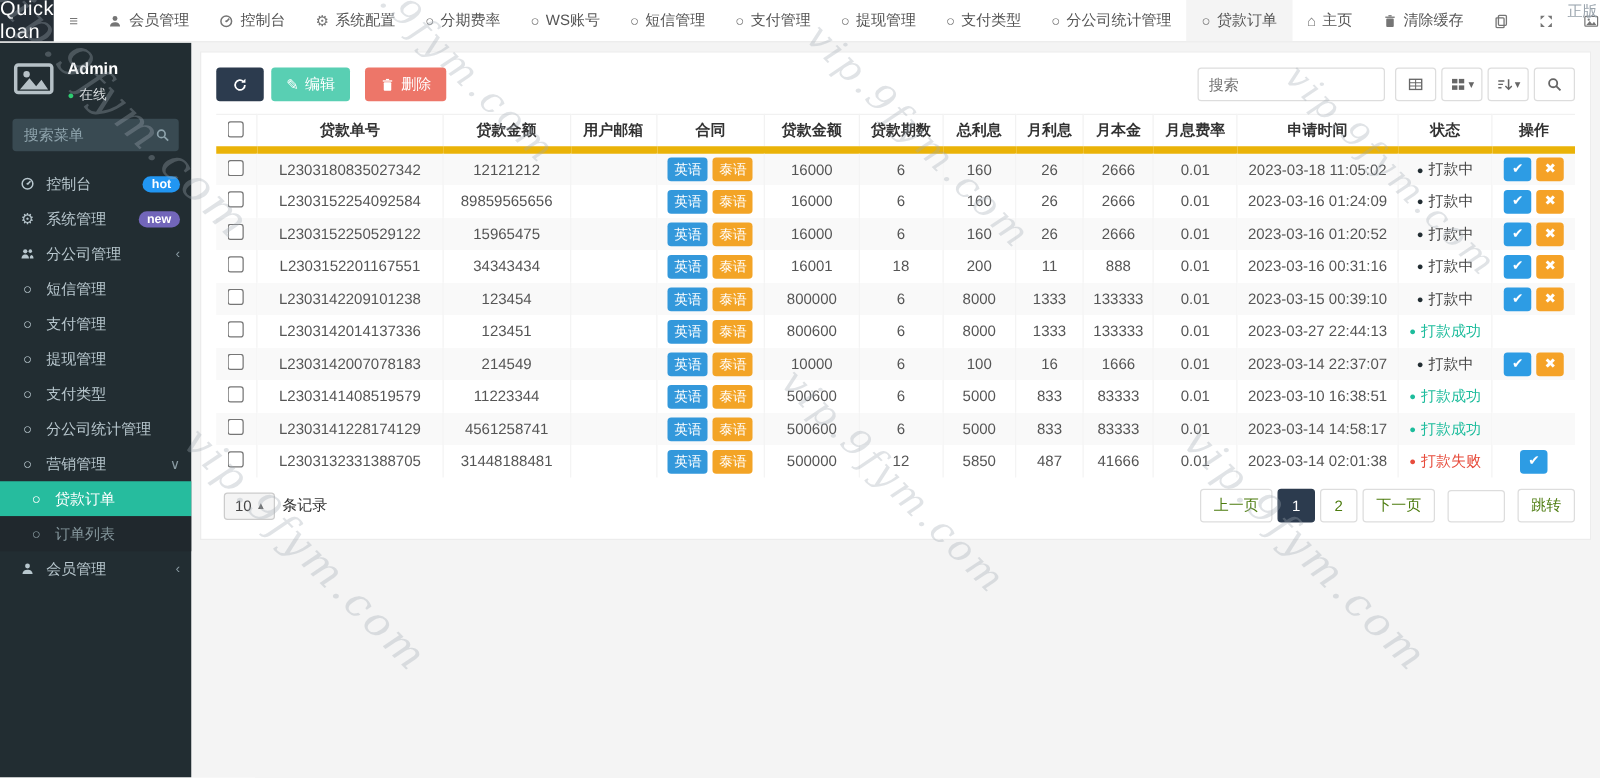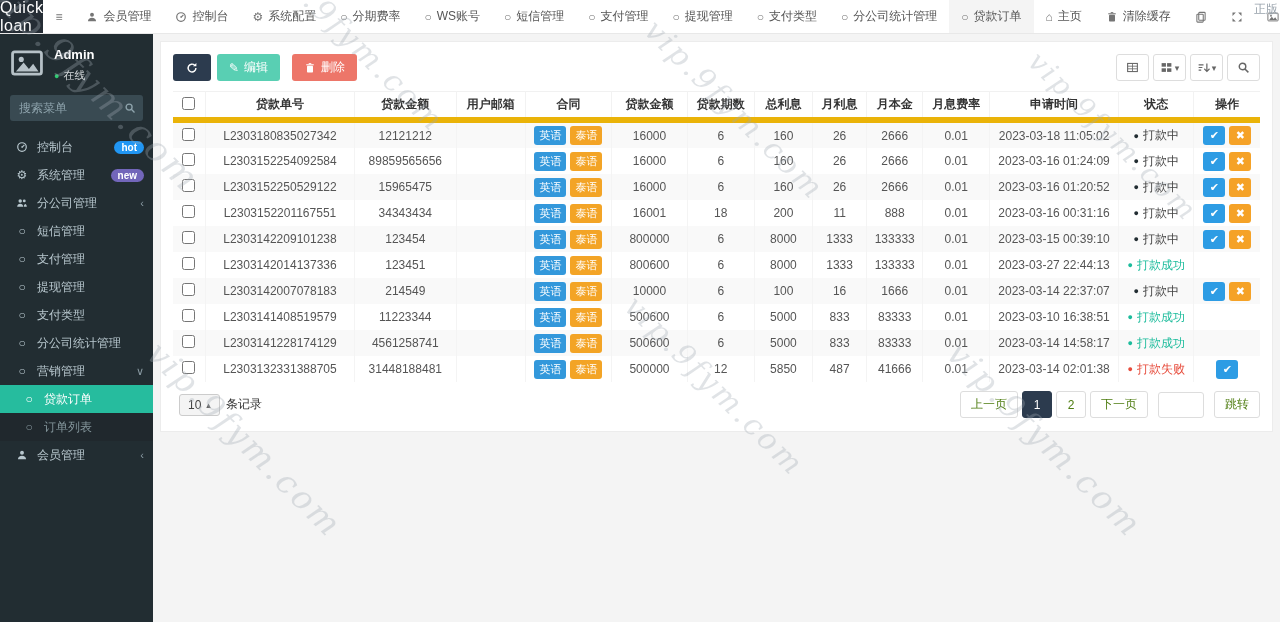--- a/index.html
+++ b/index.html
@@ -310,20 +310,21 @@
           <span class="ic">
             <svg width="1em" height="1em" viewBox="0 0 16 16" fill="currentColor">
               <rect x="4" y="5" width="8" height="9" rx="1"></rect>
               <rect x="3" y="3" width="10" height="1.4"></rect>
               <rect x="6.3" y="1.5" width="3.4" height="1.4"></rect>
             </svg>
           </span>
           <span>删除</span>
         </button>
       <div class="tool-right">
+        <input class="search-input" type="text" placeholder="搜索" style="">
         <span style="display:flex;gap:4px">
             <button class="mini">
               <span class="ic">
                 <svg width="1em" height="1em" viewBox="0 0 16 16" fill="currentColor">
                   <rect x="2" y="3" width="12" height="10" fill="none" stroke="currentColor" stroke-width="1.3"></rect>
                   <path d="M2 6.4h12M2 9.6h12M8 3v10" stroke="currentColor" stroke-width="1" fill="none"></path>
                 </svg>
               </span>
             </button>
             <button class="mini">

